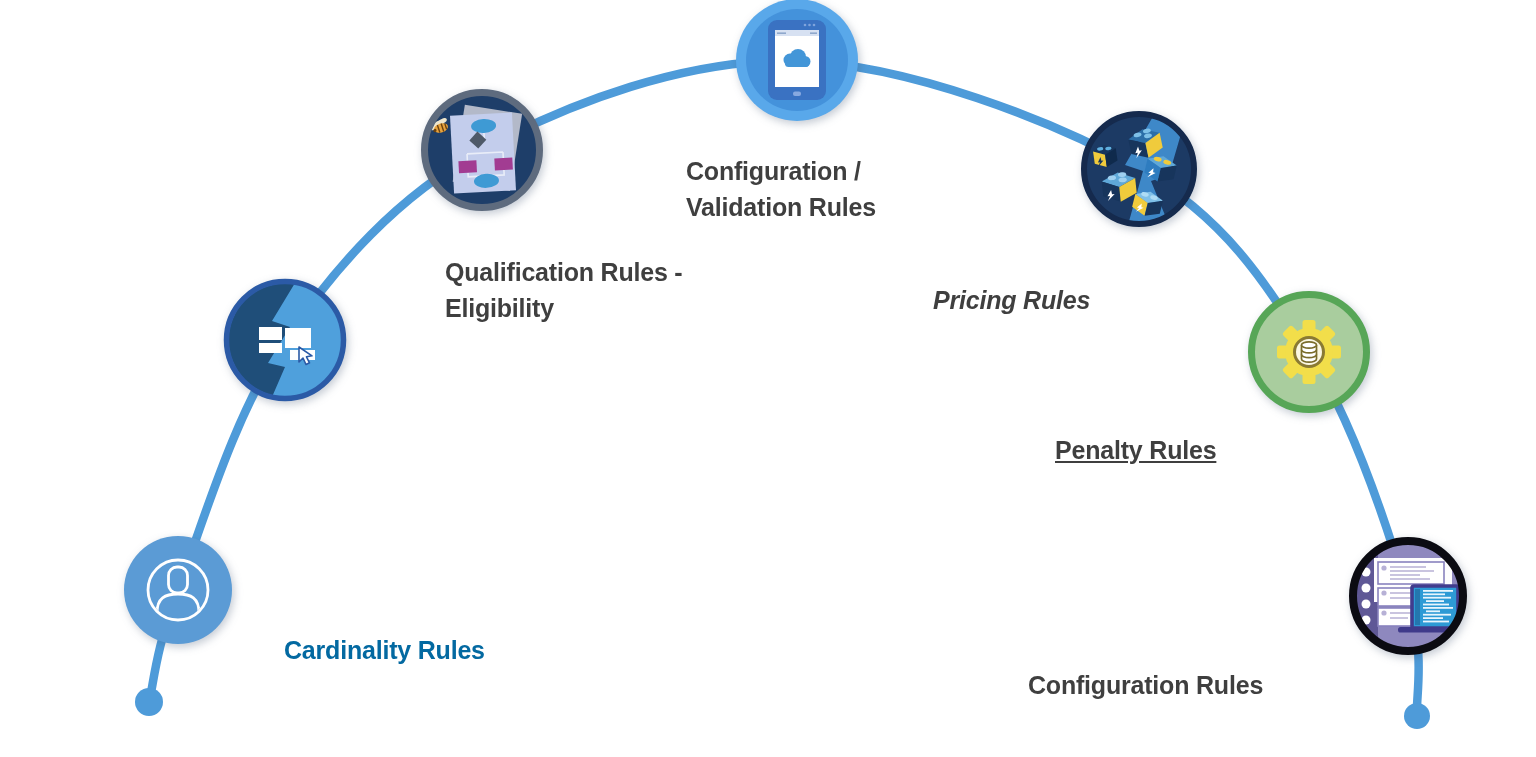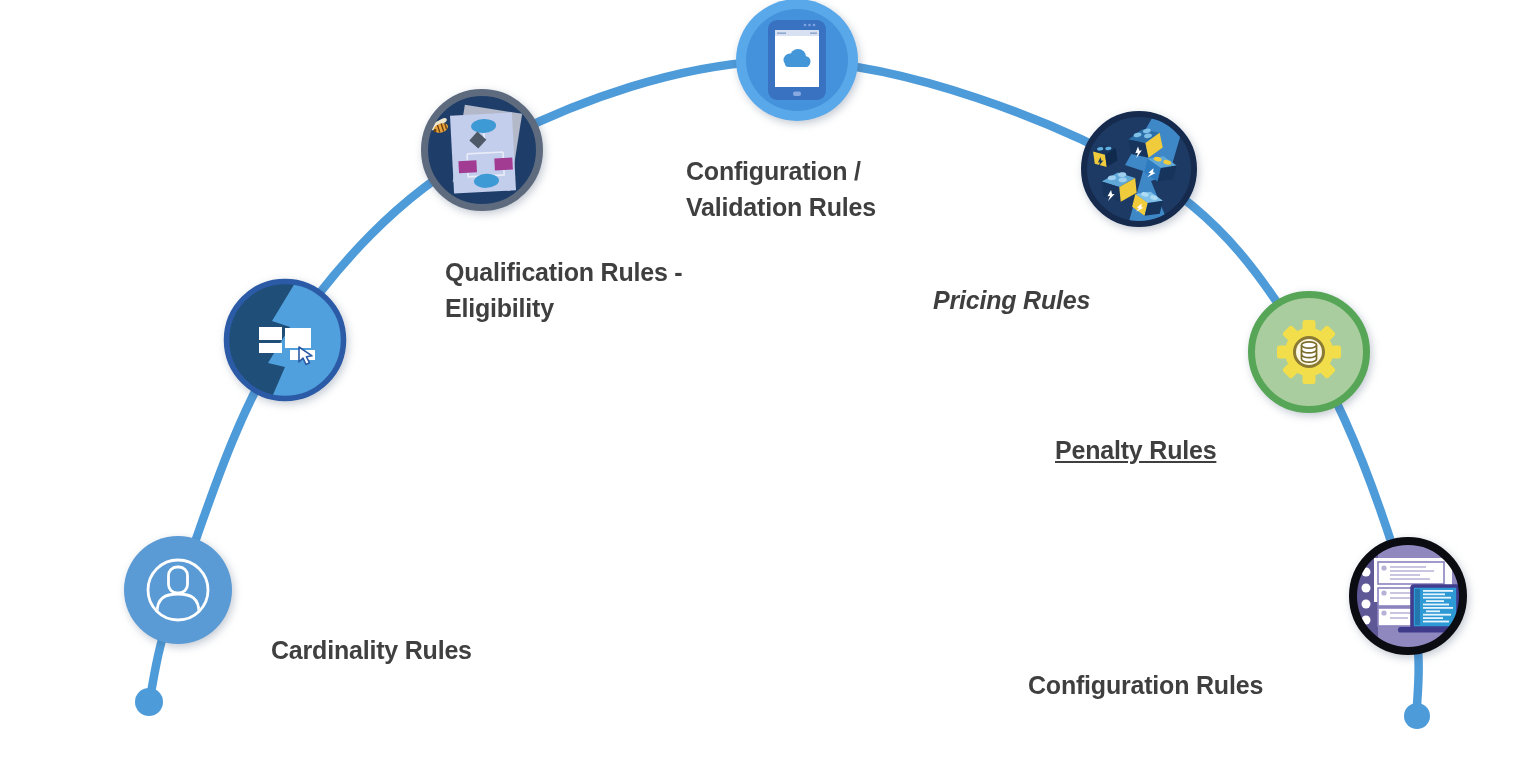--- a/index.html
+++ b/index.html
@@ -242,21 +242,21 @@
           <rect x="15" y="17.8" width="28" height="1.8" fill="#E8F5FD"></rect>
           <rect x="15" y="21.2" width="20" height="1.8" fill="#E8F5FD"></rect>
           <rect x="15" y="24.6" width="26" height="1.8" fill="#E8F5FD"></rect>
           <rect x="-10" y="31" width="64" height="5.5" rx="2.6" fill="#3F3A8A"></rect>
         </g>
       </g>
       <circle r="55" fill="none" stroke="#0B0B12" stroke-width="8"></circle>
     </svg>
   </div>
 
-  <div class="label nowrap" style="left: 271px; top: 617px; color: #404040;">Cardinality Rules</div>
+  <div class="label nowrap" style="left: 284px; top: 617px; color: #0369a1;">Cardinality Rules</div>
 
 
   <div class="label" style="left: 445px; top: 239px; width: 300px; color: rgb(63, 63, 63);">Qualification Rules - Eligibility</div>
 
   <div class="label" style="left: 686px; top: 138px; width: 250px; color: rgb(63, 63, 63);">Configuration / Validation Rules</div>
 
   <div class="label nowrap" style="left: 933px; top: 267px; color: rgb(63, 63, 63); font-style: italic;">Pricing Rules</div>
 
   <div class="label nowrap" style="left: 1055px; top: 417px; color: rgb(63, 63, 63); text-decoration: underline;">Penalty Rules</div>
 

